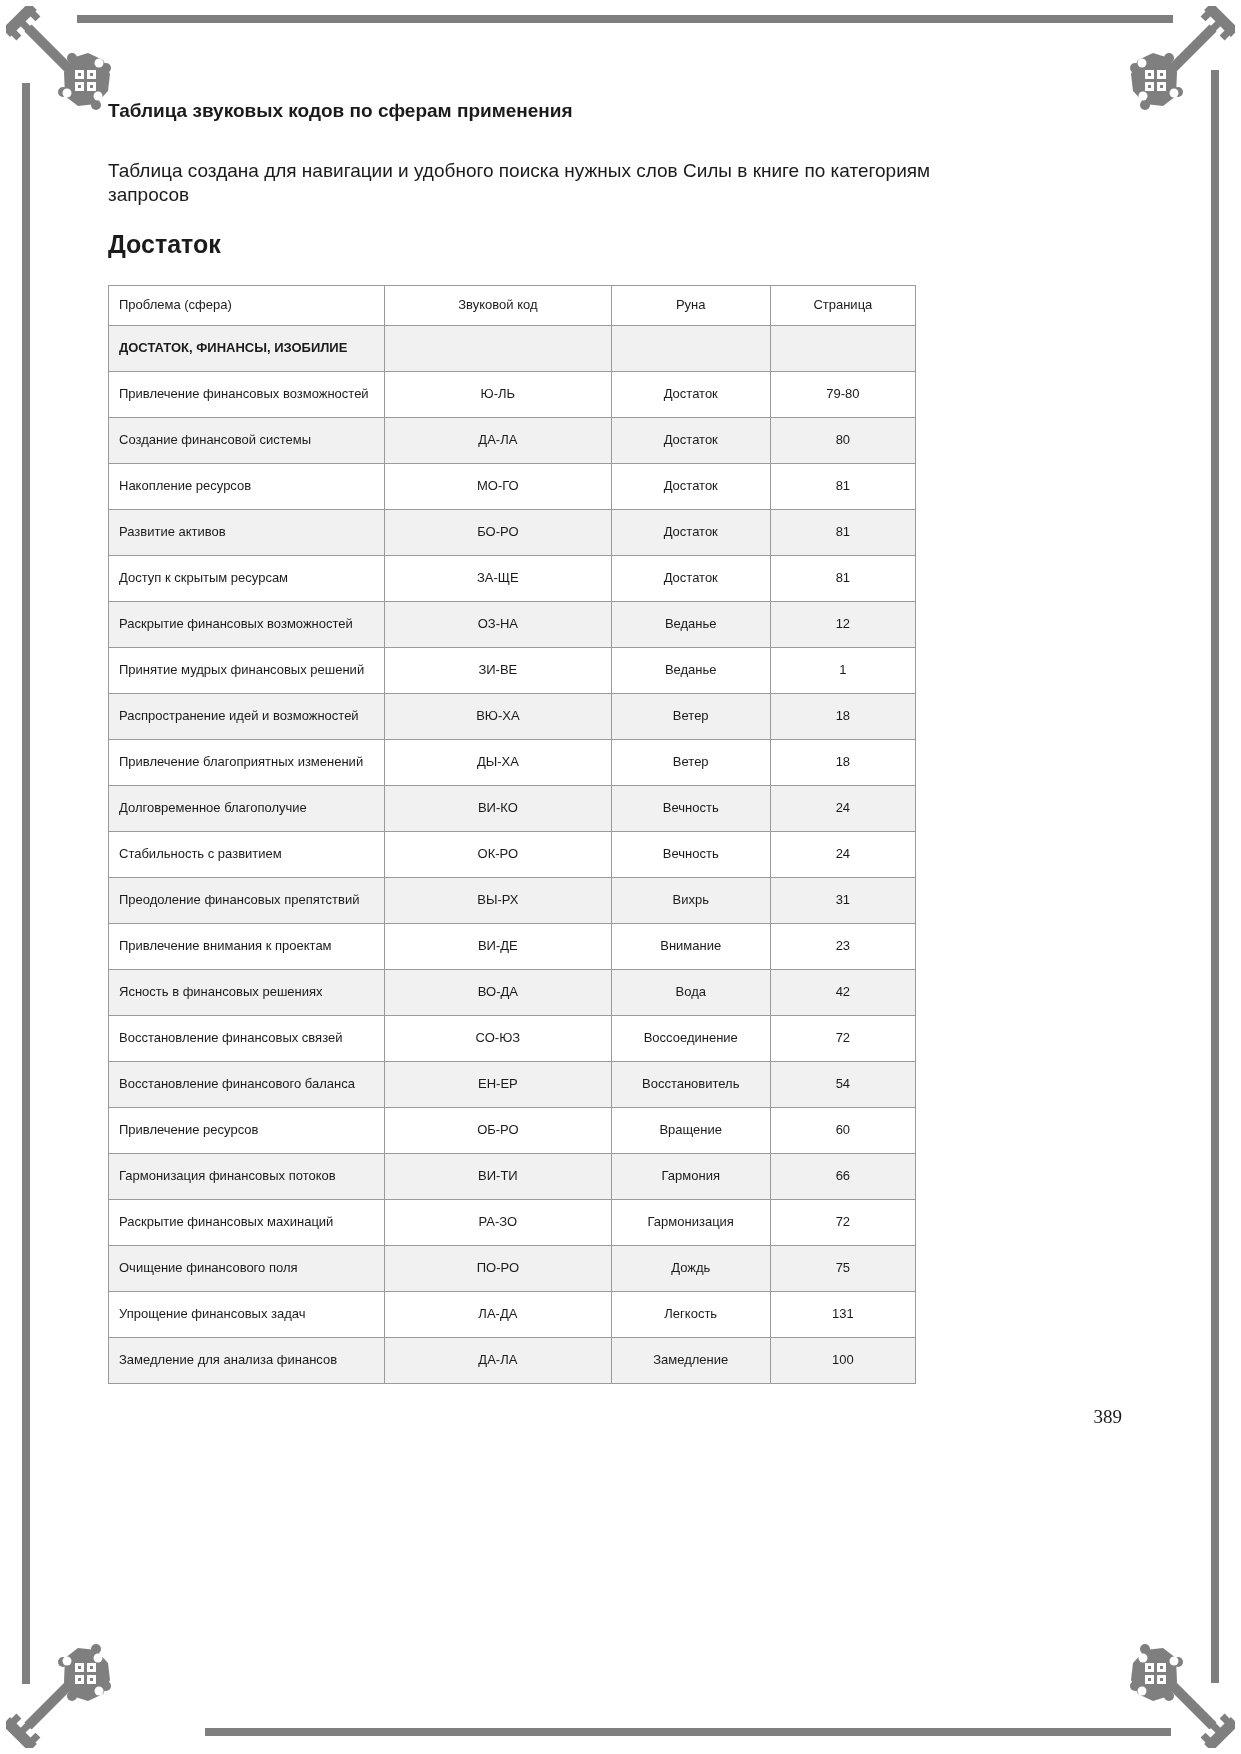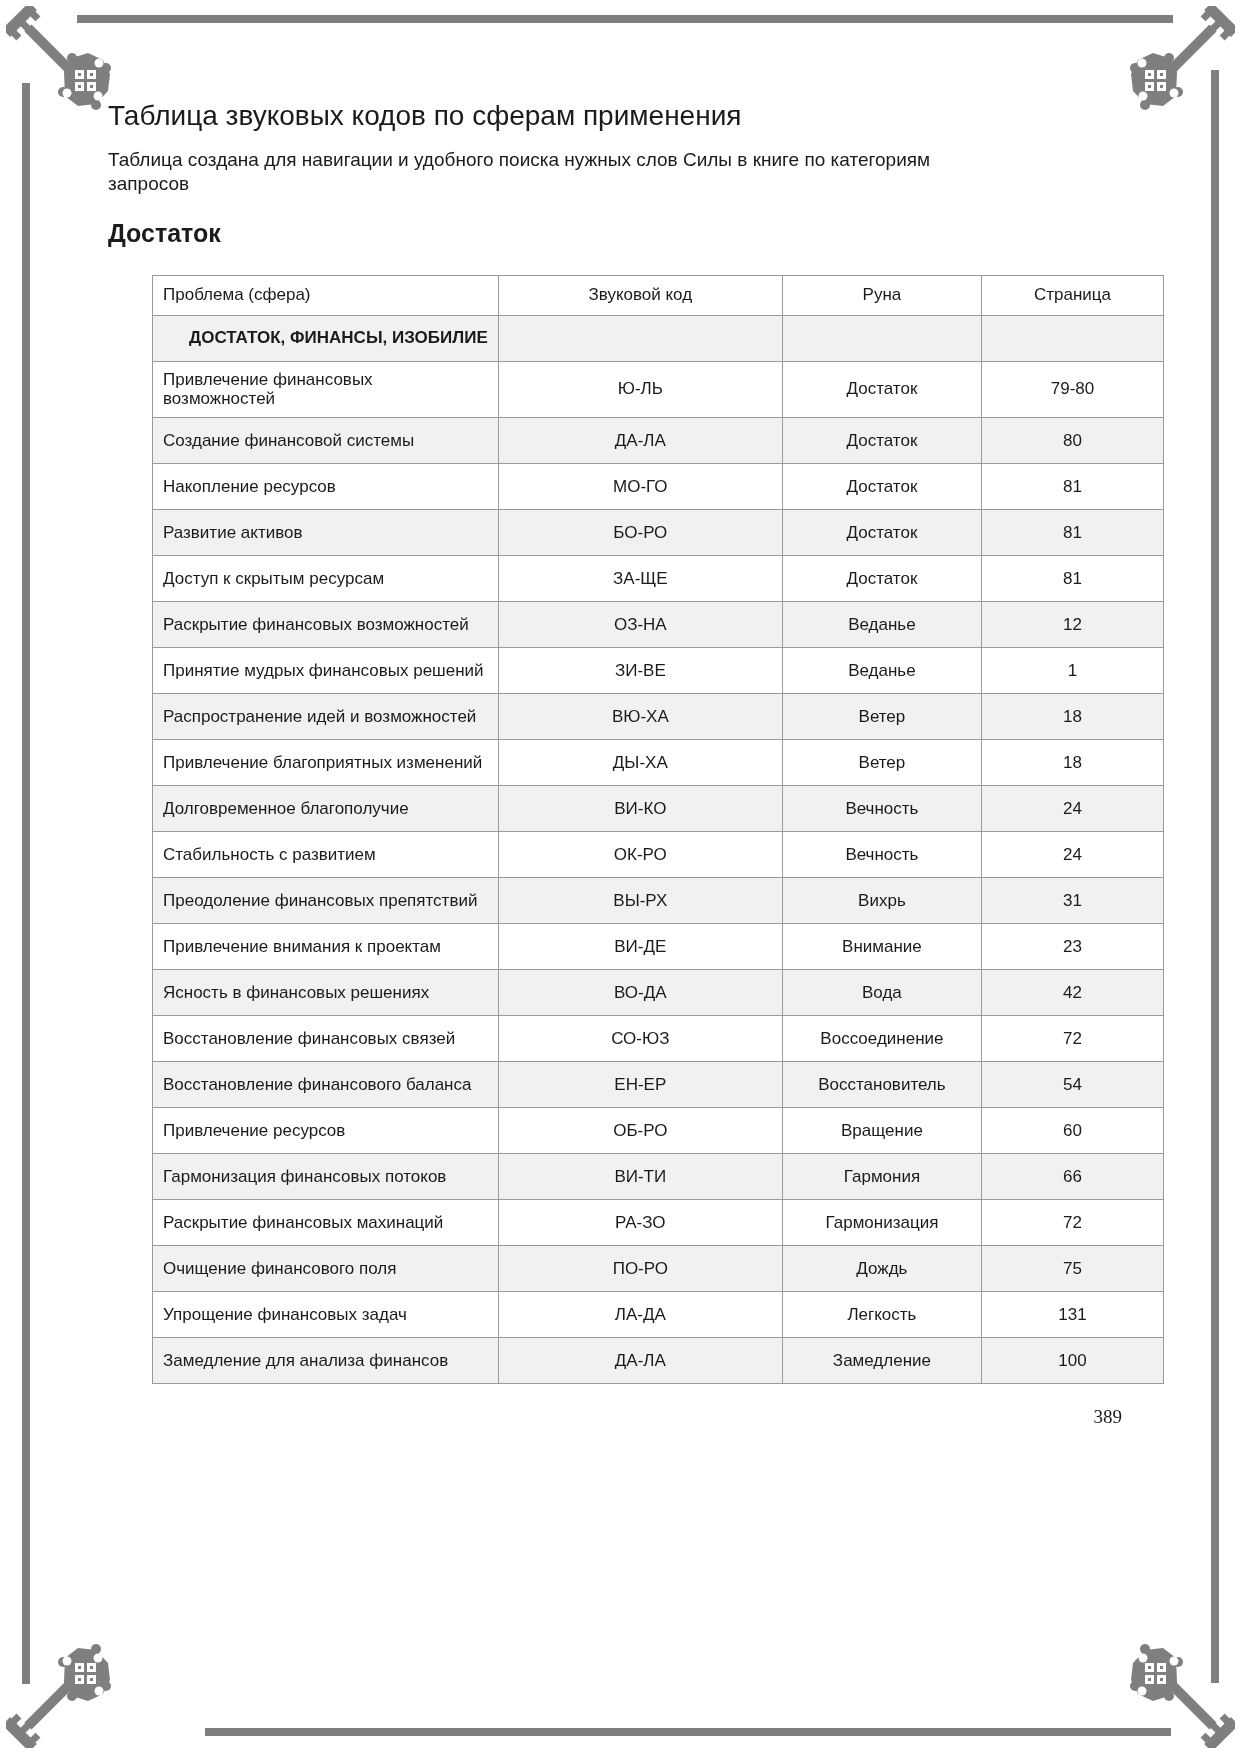--- a/index.html
+++ b/index.html
@@ -14,41 +14,40 @@
   .bar-left{left:22px;top:83px;width:8px;height:1601px;}
   .bar-right{left:1211px;top:70px;width:8px;height:1613px;}
   .bar-bottom{left:205px;top:1728px;width:966px;height:8px;}
   .key-corner{position:absolute;width:120px;height:120px;}
   .key-tl{left:6px;top:6px;}
   .key-tr{left:1115px;top:6px;transform:scaleX(-1);}
   .key-bl{left:6px;top:1628px;transform:scaleY(-1);}
   .key-br{left:1115px;top:1628px;transform:rotate(180deg);}
   
   .content{position:absolute;left:108px;top:100px;width:1014px;}
-  .doc-title{font-size:28px;font-weight:normal;margin:0 0 16px 0;line-height:1.15;}
+  .doc-title{font-size:19px;font-weight:bold;margin:0 0 37px 0;line-height:1.15;}
   .doc-subtitle{font-size:19px;line-height:24px;max-width:880px;margin:0 0 24px 0;}
   .section-heading{font-size:25px;font-weight:bold;margin:0 0 27px 0;line-height:1.1;}
   
   table.codes{
-    width:1012px;border-collapse:collapse;table-layout:fixed;
-    font-size:17px;
-    margin-left:44px;
+    width:808px;border-collapse:collapse;table-layout:fixed;
+    font-size:13px;
   }
   table.codes, table.codes th, table.codes td{border:1px solid #9a9a9a;}
   table.codes{border-color:#8a8a8a;}
   th,td{
     padding:8px 10px;line-height:1.15;vertical-align:middle;
     text-align:center;font-weight:normal;overflow:hidden;
   }
   th{height:23px;background:#ffffff;text-align:center;}
   td{height:29px;}
   th.left, td.left{text-align:left;}
   tbody tr:nth-child(odd) td{background:#f1f1f1;}
   tbody tr:nth-child(even) td{background:#ffffff;}
-  tr.group-row td{font-weight:bold;text-align:right;}
+  tr.group-row td{font-weight:bold;}
   
   .page-footer{
     width:1014px;text-align:right;margin-top:22px;
     font-family:"Liberation Serif","DejaVu Serif",serif;
     font-size:19px;
   }
 </style>
 </head>
 <body>
 

